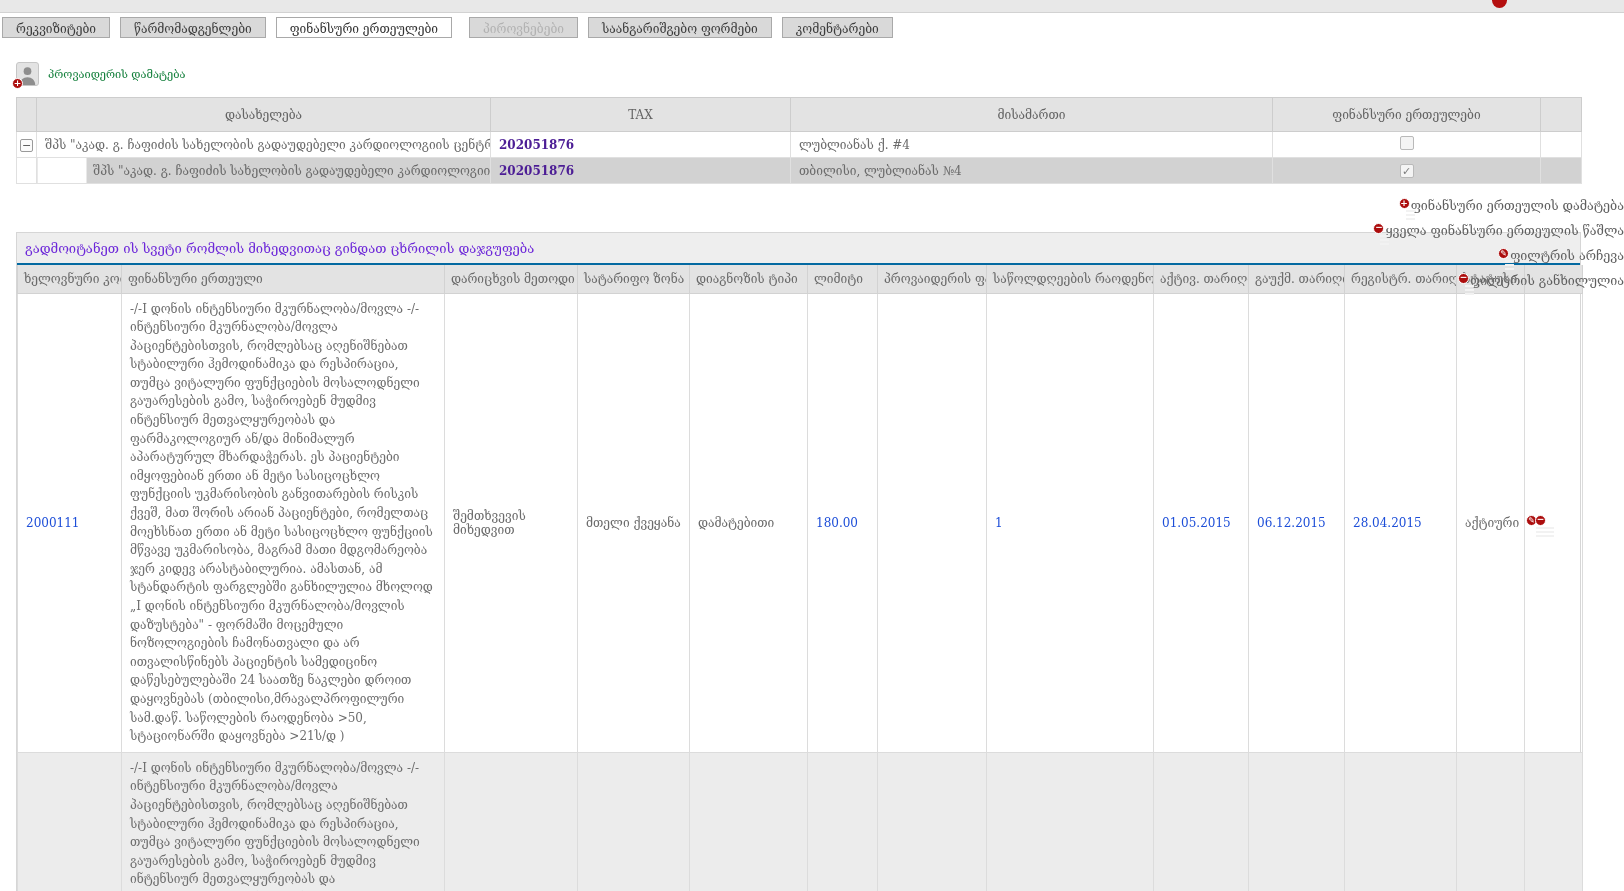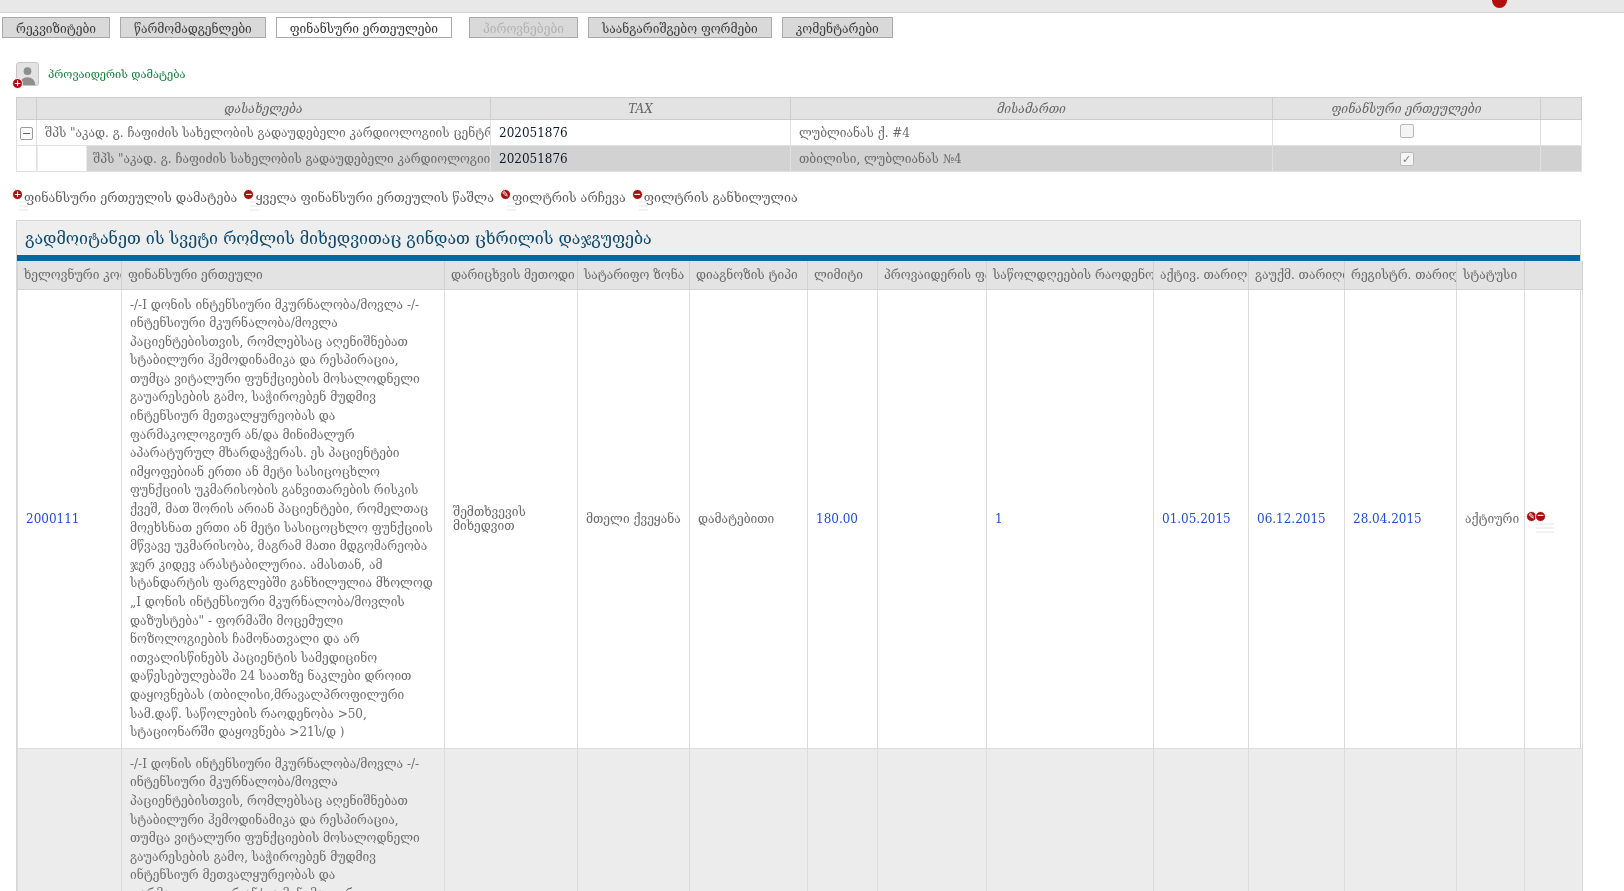--- a/index.html
+++ b/index.html
@@ -33,38 +33,38 @@
   .badge-plus::after { content:"+"; }
   .badge-minus::after { content:"−"; position:relative; top:-0.5px; }
   .badge-edit::after { content:"✎"; font-size:8px; }
   
   .doc { width:15px; height:18px; background:#8f8f8f; border-radius:2px; position:relative; }
   .doc::before { content:""; position:absolute; left:3px; top:4px; width:9px; height:2px; background:#f2f2f2;
                  box-shadow:0 4px 0 #f2f2f2, 0 8px 0 #f2f2f2; }
   
   table { border-collapse:collapse; table-layout:fixed; }
   .ptable { margin:10px 0 0 16px; width:1565px; border:1px solid #cfcfcf; }
-  .ptable th { background:#e3e3e3; border:1px solid #cdcdcd; font-weight:normal; font-size:12px; color:#646464; height:22px; text-align:center;font-style:italic; }
+  .ptable th { background:#e3e3e3; border:1px solid #cdcdcd; font-weight:normal; font-size:12px; color:#646464; height:34px; text-align:center; }
   .ptable td { border:1px solid #e0e0e0; font-size:12px; color:#6b6b6b; height:26px; padding:2px 8px; vertical-align:middle; white-space:nowrap; overflow:hidden; }
-  .ptable td.num { color:#0f172a; }
+  .ptable td.num { color:#4c1d95;font-weight:bold; }
   .ptable tr.child td { background:#d2d2d2; }
   .ptable tr.child td.expand-cell { background:#fff; }
   .ptable tr.child td.name-cell { padding-left:56px; background:linear-gradient(to right,#fff 0 49px,#d2d2d2 49px); }
   .expand-box { display:inline-block; width:13px; height:13px; border:1px solid #9a9a9a; background:#fbfbfb; border-radius:2px;
                 font-family:"DejaVu Sans",sans-serif; font-size:11px; line-height:11px; text-align:center; color:#555; cursor:pointer; }
   .cb { display:inline-block; width:14px; height:14px; border:1px solid #b9b9b9; background:#f4f4f4; border-radius:2px;
         font-family:"DejaVu Sans",sans-serif; font-size:11px; line-height:13px; text-align:center; color:#7c7c7c; cursor:pointer; }
   .center { text-align:center; }
   
-  .toolbar { display:flex; align-items:center; gap:10px; margin:14px 0 0 16px; height:22px; }
+  .toolbar { display:flex; align-items:flex-end; gap:10px; margin:14px 0 0 16px; height:22px;flex-direction:column; }
   .tool-btn { display:flex; align-items:center; gap:8px; cursor:pointer; }
   .tool-btn .label { font-size:12.5px; color:#5f5f5f; }
   
   .fwrap { margin:12px 0 0 16px; width:1565px; border:1px solid #d6d6d6; }
-  .group-hint { background:#eeeeee; color:#0c4a6e; font-size:16px; padding:8px 8px 7px; border-bottom:6px solid #0369a1; }
+  .group-hint { background:#eeeeee; color:#6d28d9; font-size:13px; padding:8px 8px 7px; border-bottom:2px solid #0369a1; }
   .ftable { width:100%; }
   .ftable th { background:#e3e3e3; border:1px solid #d2d2d2; border-top:none; font-weight:normal; font-size:12px; color:#6a6a6a;
                height:28px; text-align:left; padding:2px 6px; white-space:nowrap; overflow:hidden; cursor:pointer; }
   .ftable td { border:1px solid #dcdcdc; font-size:12px; color:#6b6b6b; padding:6px 8px; vertical-align:middle; }
   .ftable tr.alt td { background:#ececec; }
   .ftable td.longtext { line-height:1.55; color:#6e6e6e; }
   .ftable td.val { white-space:nowrap; color:#1d4ed8; }
   .ftable td.geo { color:#6b6b6b; }
   .actions { display:flex; gap:9px; justify-content:flex-start; }
   .row-icon { position:relative; cursor:pointer; }

